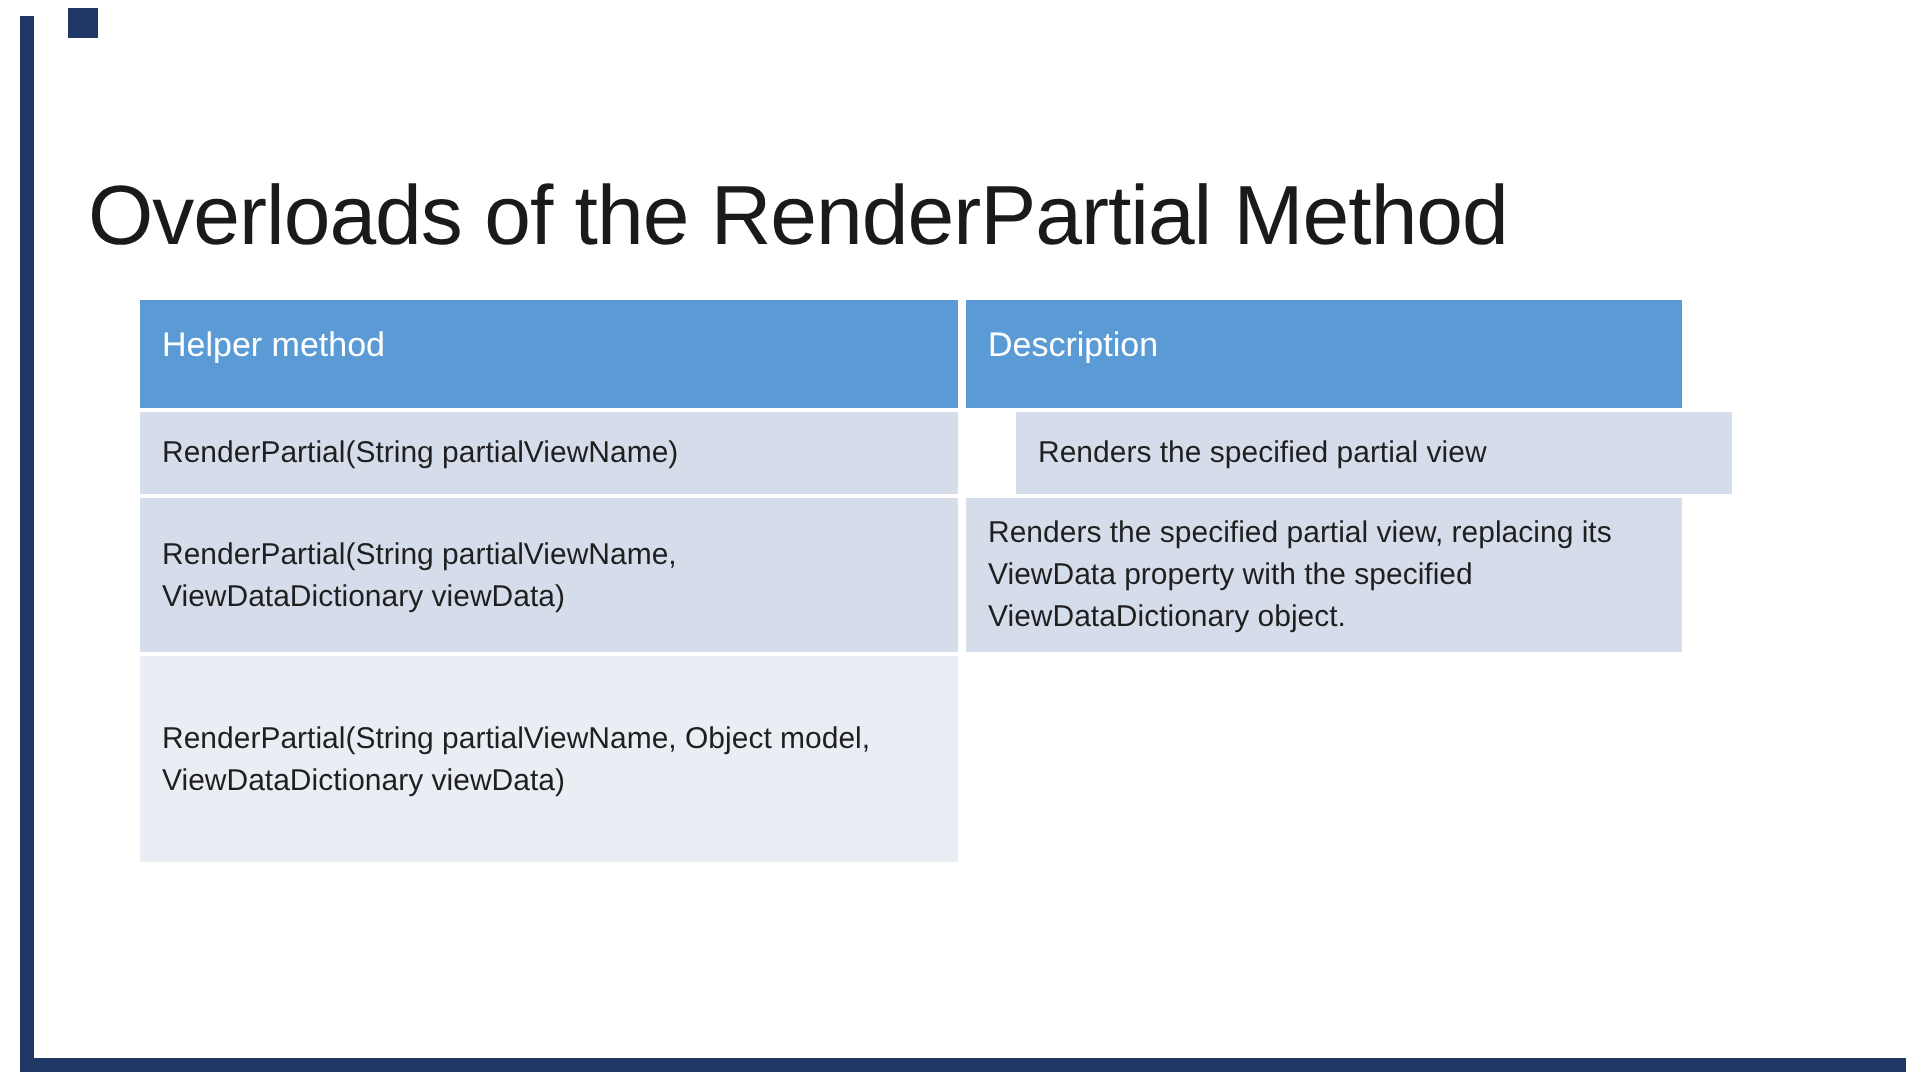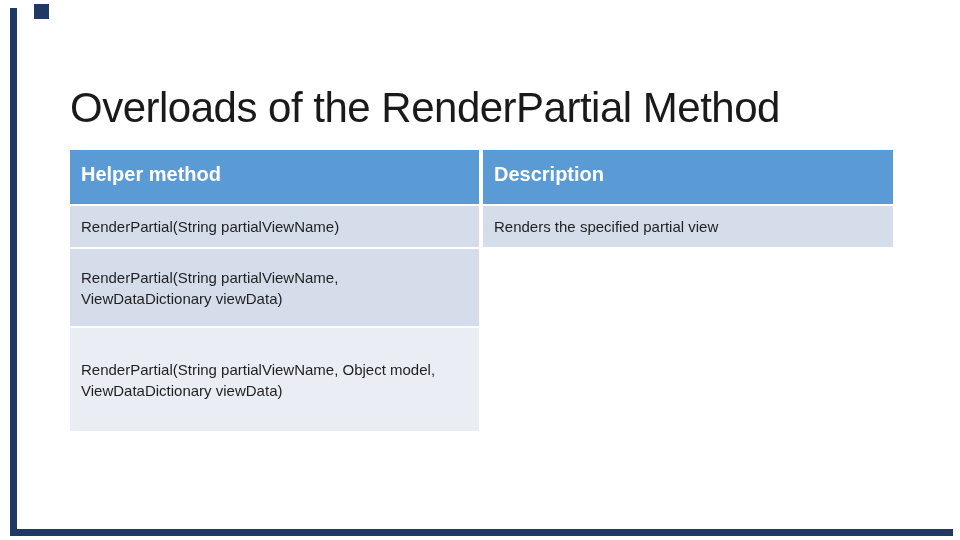--- a/index.html
+++ b/index.html
@@ -6,50 +6,50 @@
   .slide{
     position:relative;width:960px;height:540px;background:#ffffff;overflow:hidden;
     font-family:"Liberation Sans",sans-serif;color:#1c1c1c;
   }
   
   .bar-left{position:absolute;left:10px;top:8px;width:7px;height:528px;background:#1F3864;}
   .bar-bottom{position:absolute;left:10px;top:529px;width:943px;height:7px;background:#1F3864;}
   .corner-square{position:absolute;left:34px;top:4px;width:15px;height:15px;background:#1F3864;}
 
   .title{
-    position:absolute;left:70px;top:56px;width:860px;
+    position:absolute;left:44px;top:56px;width:860px;
     font-size:42px;font-weight:300;letter-spacing:-0.5px;color:#1a1a1a;
     white-space:nowrap;
   }
 
   .tbl{
     position:absolute;left:70px;top:150px;width:823px;
     display:flex;flex-direction:column;
   }
   .row{display:flex;margin-bottom:2px;}
   .cell{box-sizing:border-box;display:flex;align-items:center;}
   .cell.c1{width:409px;margin-right:4px;}
-  .cell.c2{width:410px;}
+  .cell.c2{width:358px;}
   .cell span{display:block;}
 
   
   .row.head{height:54px;}
   .row.head .cell{
-    background:#5B9BD5;color:#ffffff;font-weight:bold;font-size:20px;
+    background:#5B9BD5;color:#ffffff;font-weight:normal;font-size:17px;
     align-items:flex-start;padding:13px 10px 0 11px;
   }
 
   
   .row.body .cell{
     font-size:15px;line-height:21px;color:#1f1f1f;
     padding:4px 14px 4px 11px;
   }
   .row.odd .cell{background:#D5DDEB;}
   .row.even .cell{background:#EAEDF4;}
-  .row.r1{height:41px;}
+  .row.r1{height:41px;gap:25px;}
   .row.r2{height:50px;}
   .row.r3{height:77px;border-radius:10px;}
   .row.r4{height:103px;}
 </style>
 </head>
 <body>
 
 <div class="slide">
 
   <div class="bar-left"></div>
@@ -76,20 +76,23 @@
       <div class="cell c2">
         <span>Renders the specified partial view</span>
       </div>
     </div>
 
 
     <div class="row body odd r3">
       <div class="cell c1">
         <span>RenderPartial(String partialViewName, ViewDataDictionary viewData)</span>
       </div>
+      <div class="cell c2">
+        <span>Renders the specified partial view, replacing its ViewData property with the specified ViewDataDictionary object.</span>
+      </div>
     </div>
 
     <div class="row body even r4">
       <div class="cell c1">
         <span>RenderPartial(String partialViewName, Object model, ViewDataDictionary viewData)</span>
       </div>
     </div>
 
   </div>
 </div>

